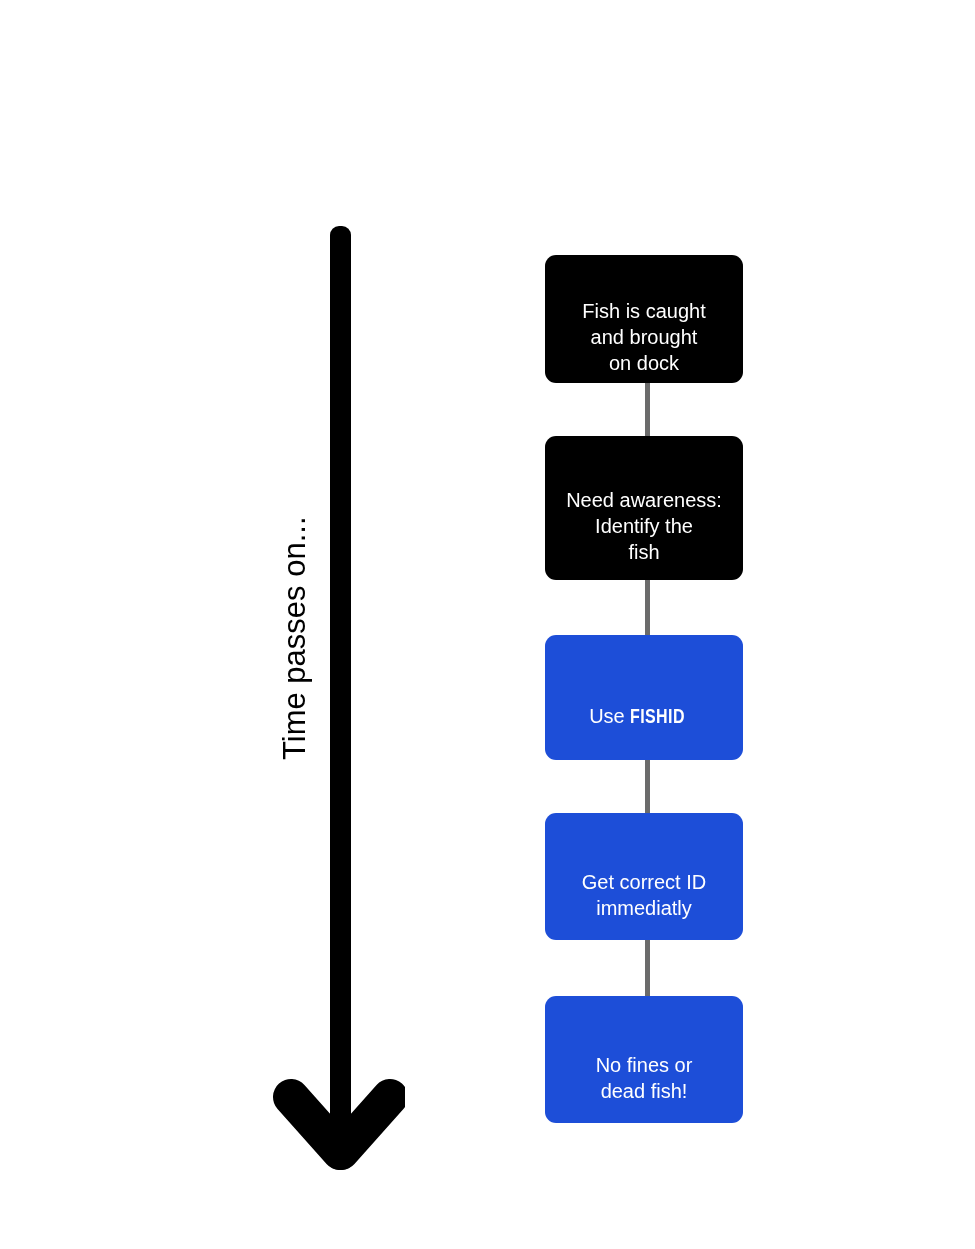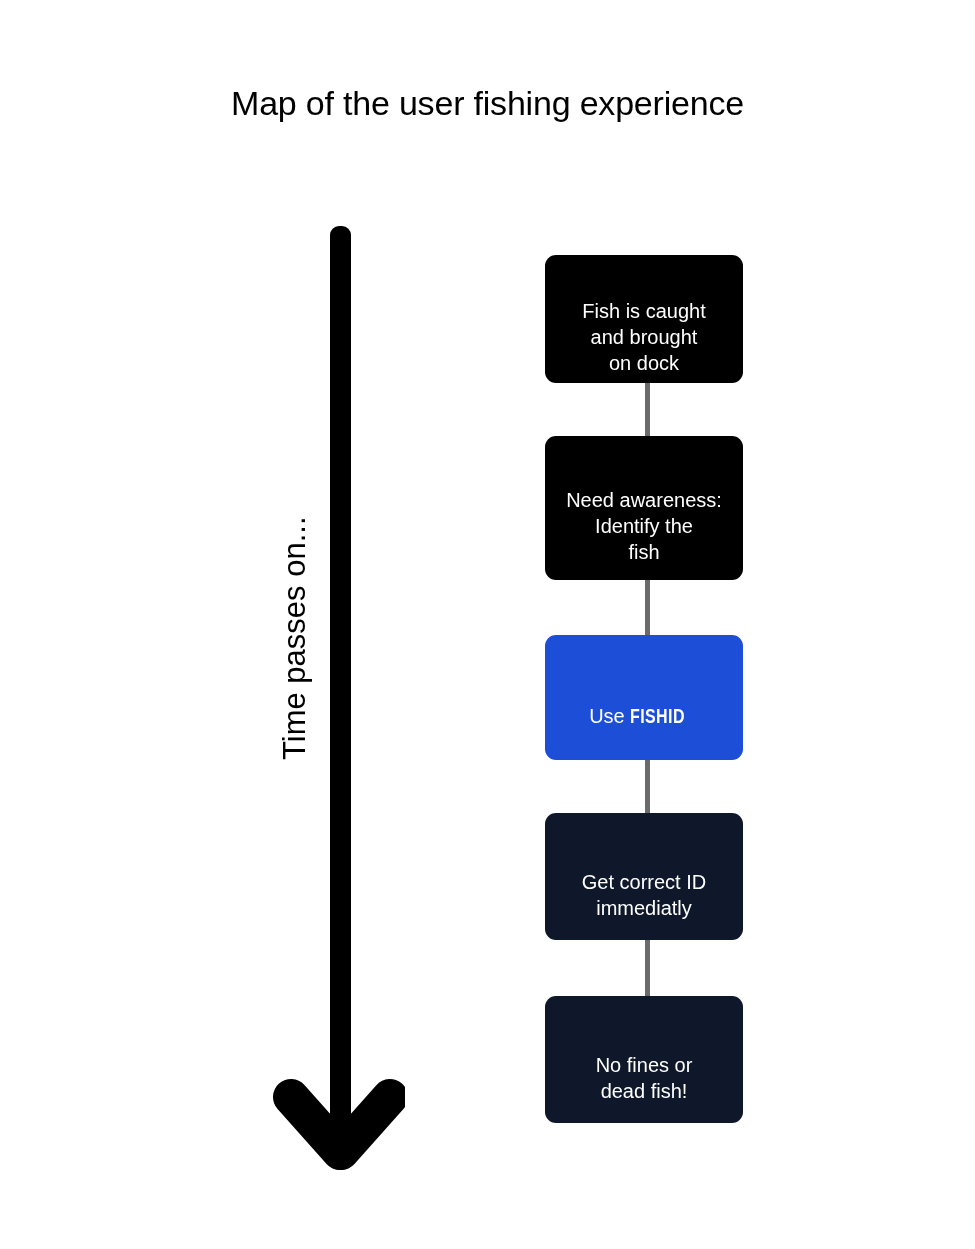--- a/index.html
+++ b/index.html
@@ -101,27 +101,26 @@
     position: relative;
     z-index: 2;
   }
   .flow-node .node-text {
     white-space: pre-line;
     display: block;
     margin-top: 36px;
   }
   .node-dark  { background: #000000; }
   .node-mid   { background: #1d4ed8; }
-  .node-light { background: #0f172a; }
+  .node-light { background: #1d4ed8; }
 </style>
 </head>
 <body>
 
 <div id="title-block">
-  <span class="tline">Map of the user fishing experience</span>
 </div>
 
 <div id="timeline-arrow">
   <svg viewBox="0 0 135 950" xmlns="http://www.w3.org/2000/svg">
 
     <rect x="60" y="4" width="21" height="910" rx="9" fill="#000000"></rect>
 
     <path d="M 21 875 L 70 930" stroke="#000000" stroke-width="36" stroke-linecap="round" fill="none"></path>
 
     <path d="M 120 875 L 71 930" stroke="#000000" stroke-width="36" stroke-linecap="round" fill="none"></path>

